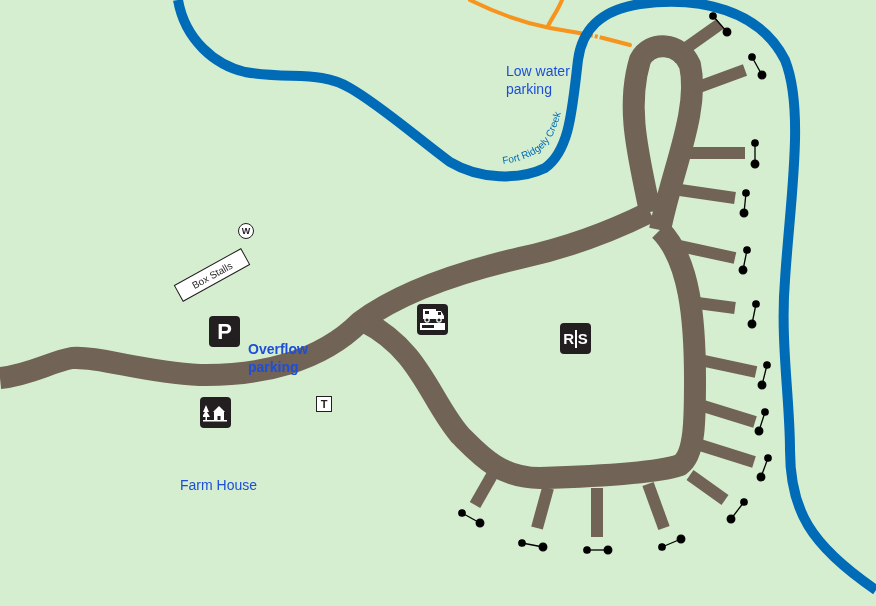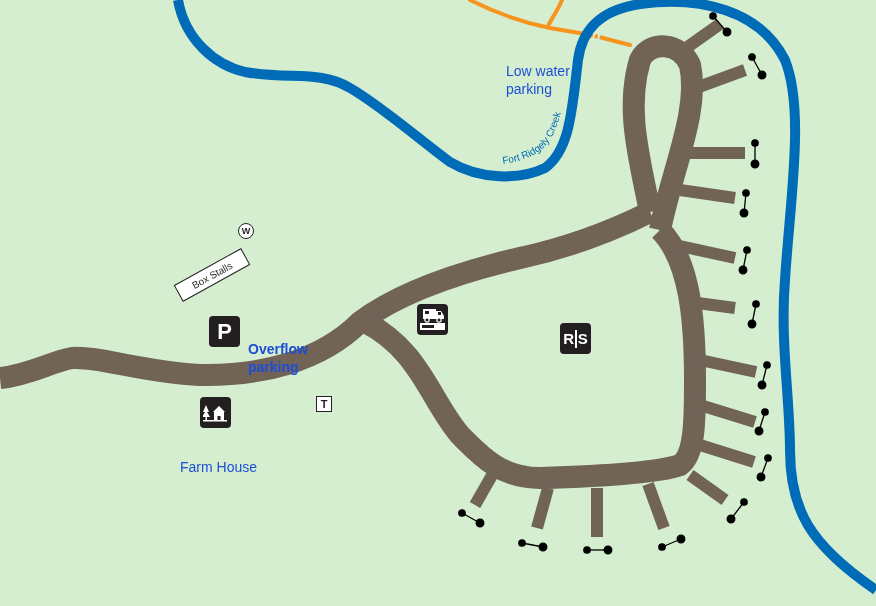--- a/index.html
+++ b/index.html
@@ -158,21 +158,21 @@
   <div class="icon-box" style="left:200px; top:397px; width:31px; height:31px;">
     <svg width="25" height="20" viewBox="0 0 25 20">
       <polygon points="3,2 0,9 2,9 -1,14 7,14 4,9 6,9" fill="#fff"></polygon>
       <rect x="2.5" y="14" width="1.5" height="4" fill="#fff"></rect>
       <polygon points="10,9 16,3 22,9" fill="#fff"></polygon>
       <rect x="11" y="9" width="10" height="9" fill="#fff"></rect>
       <rect x="14.5" y="13" width="3" height="5" fill="#231f20"></rect>
       <rect x="0" y="17" width="24" height="1.5" fill="#fff"></rect>
     </svg>
   </div>
-  <div class="label" style="left:180px; top:430px;">Farm House</div>
+  <div class="label" style="left:180px; top:448px;">Farm House</div>
 
   <div class="small-box" style="left:316px; top:396px; width:14px; height:14px;">
     <span>T</span>
   </div>
 
   <div class="icon-box" style="left:417px; top:304px; width:31px; height:31px;">
     <svg width="27" height="25" viewBox="0 0 27 25">
       <rect x="4" y="2" width="13" height="10" fill="#fff"></rect>
       <polygon points="17,4 22,4 25,9 25,12 17,12" fill="#fff"></polygon>
       <rect x="6" y="4" width="4" height="3" fill="#231f20"></rect>

